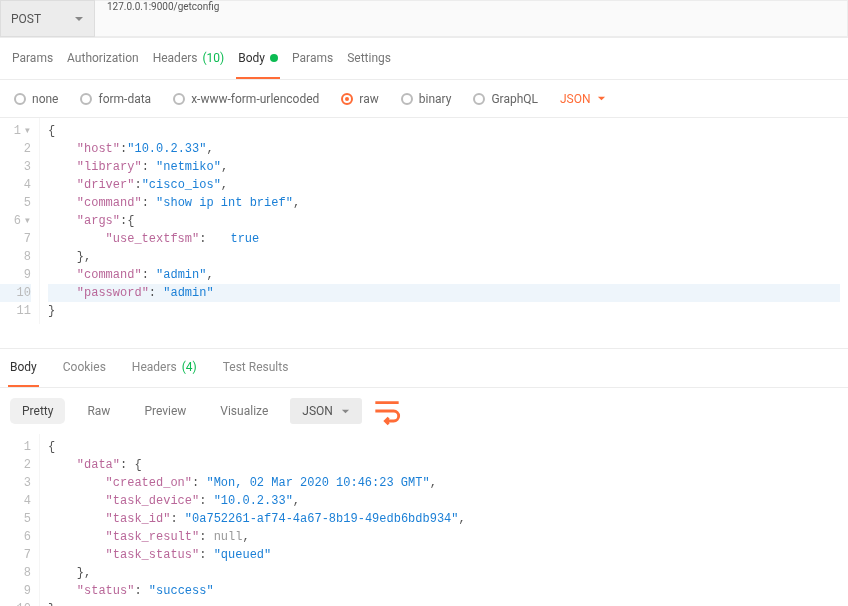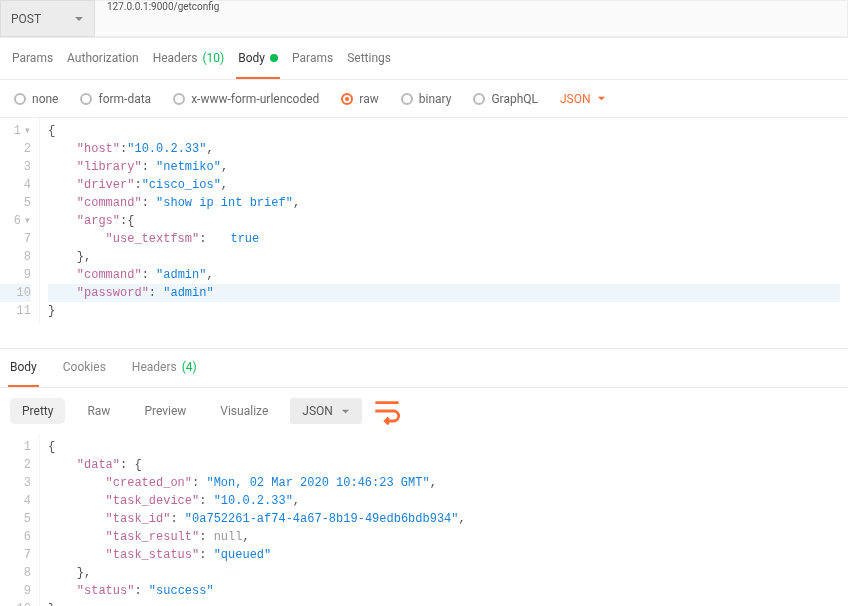--- a/index.html
+++ b/index.html
@@ -154,20 +154,23 @@
   <div class="lowtab active">
       <span>Body</span>
     </div>
   <div class="lowtab">
       <span>Cookies</span>
     </div>
   <div class="lowtab">
     <span>Headers</span>
     <span class="count-green">(4)</span>
   </div>
+  <div class="lowtab">
+      <span>Test Results</span>
+    </div>
 </div>
 
 <div class="viewctl">
   <div class="btn active"><span>Pretty</span></div>
   <div class="btn"><span>Raw</span></div>
   <div class="btn"><span>Preview</span></div>
   <div class="btn"><span>Visualize</span></div>
   <div class="dd">
     <span>JSON</span>
     <svg viewBox="0 0 10 10">

